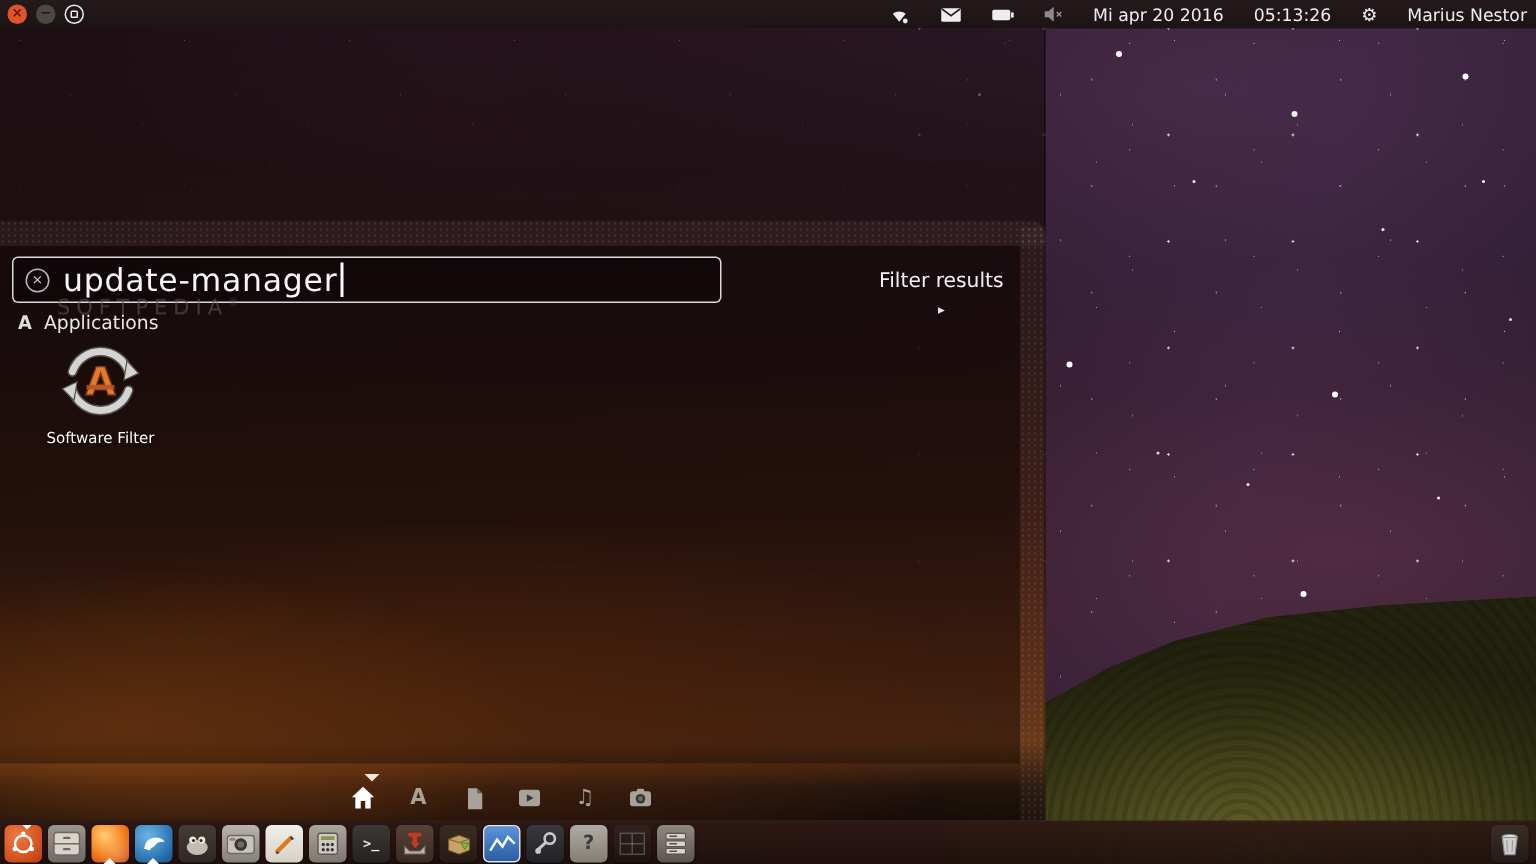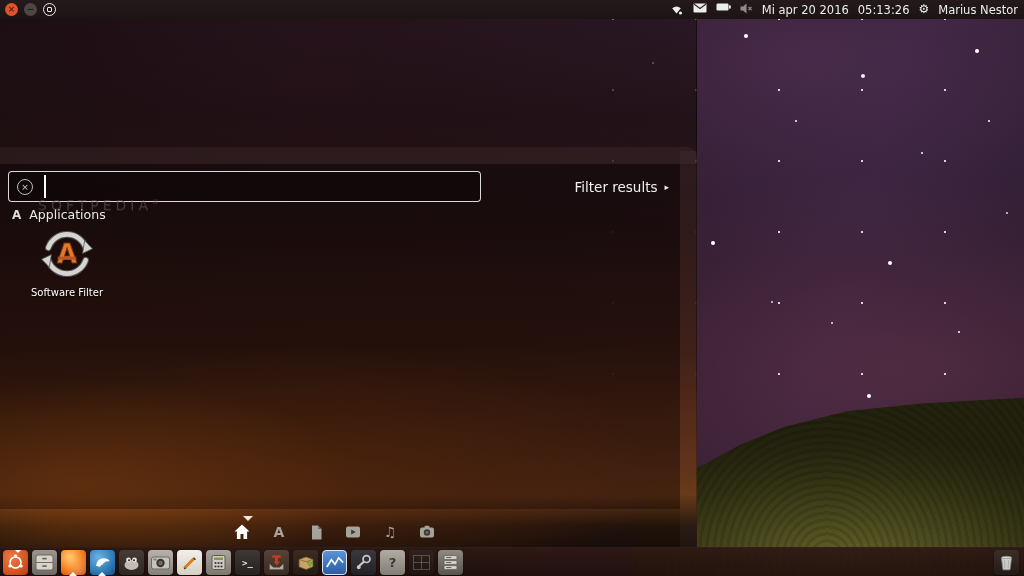--- a/index.html
+++ b/index.html
@@ -44,21 +44,21 @@
   
   .panel { position:absolute; left:0; top:0; width:1024px; height:19px;
     background:linear-gradient(#241a1c,#1c1315); display:flex; align-items:center; z-index:40; }
   .win-controls { display:flex; align-items:center; gap:6px; padding-left:5px; }
   .wc { width:13px; height:13px; border-radius:50%; display:flex; align-items:center; justify-content:center;
     font-size:9px; line-height:1; cursor:default; }
   .wc-close { background:#df532b; color:#5a1c0c; font-weight:bold; }
   .wc-min { background:#4d4742; color:#1e1a18; font-weight:bold; }
   .wc-max { border:1.5px solid #ececec; background:transparent; }
   .wc-max .sq { width:5px; height:5px; border:1.2px solid #ececec; border-radius:1px; }
-  .indicators { margin-left:auto; display:flex; gap:9px; padding-right:6px;
+  .indicators { margin-left:auto; display:flex; align-items:center; gap:20px; padding-right:6px;
     color:#ededed; font-size:11.5px; }
   .indicators svg { display:block; }
   .ind-gear { font-size:12px; line-height:1; }
 
   
   .dash { position:absolute; left:0; top:19px; width:697px; height:528px; z-index:20;
     border-right:1px solid rgba(0,0,0,0.45);
     background:
       radial-gradient(ellipse 420px 160px at 12% 88%, rgba(170,85,20,0.55), transparent 65%),
       radial-gradient(ellipse 500px 180px at 45% 86%, rgba(130,60,16,0.45), transparent 70%),
@@ -80,21 +80,21 @@
     display:flex; align-items:center; padding:0 8px; cursor:text; }
   .search-clear { width:16px; height:16px; border-radius:50%; border:1.3px solid rgba(230,230,230,0.8);
     color:rgba(230,230,230,0.9); font-size:9px; display:flex; align-items:center; justify-content:center;
     margin-right:9px; flex:0 0 auto; cursor:pointer; }
   .search-text { color:#f5f5f5; font-size:21px; letter-spacing:0.5px; white-space:pre; }
   .caret { display:inline-block; width:2px; height:23px; background:#fff; margin-left:2px; vertical-align:-4px;
     animation: blink 1.1s steps(1) infinite; }
   @keyframes blink { 50% { opacity:0; } }
 
   .filter-results { position:absolute; top:160px; right:27px; color:#f0f0f0; font-size:13.5px;
-    display:flex; align-items:center; gap:7px; cursor:pointer; }
+    display:flex; align-items:center; gap:7px; cursor:pointer;flex-direction:column; }
   .filter-arrow { font-size:9px; color:#e8e8e8; }
 
   .watermark { position:absolute; left:38px; top:178px; font-size:14px; font-weight:normal; letter-spacing:4px;
     color:rgba(95,78,78,0.55); text-shadow:0 1px 0 rgba(255,255,255,0.07); z-index:5; }
   .watermark sup { font-size:7px; }
 
   .section-header { position:absolute; left:12px; top:188px; display:flex; align-items:center; gap:8px;
     color:#e8e8e8; font-size:12.5px; }
   .lensA { font-weight:bold; font-size:12px; color:#ddd; transform:scaleY(1.05); }
 
@@ -160,20 +160,21 @@
     <div class="frame-top"></div>
     <div class="frame-right"></div>
     <div class="dash-content"></div>
 
     <div class="watermark">
       <span>SOFTPEDIA</span><sup>®</sup>
     </div>
 
     <div class="search-box">
       <span class="search-clear">×</span>
+      <span class="search-text">update-manager</span>
       <span class="caret"></span>
     </div>
 
     <div class="filter-results">
       <span>Filter results</span>
       <span class="filter-arrow">▸</span>
     </div>
 
     <div class="section-header">
       <span class="lensA">A</span>

